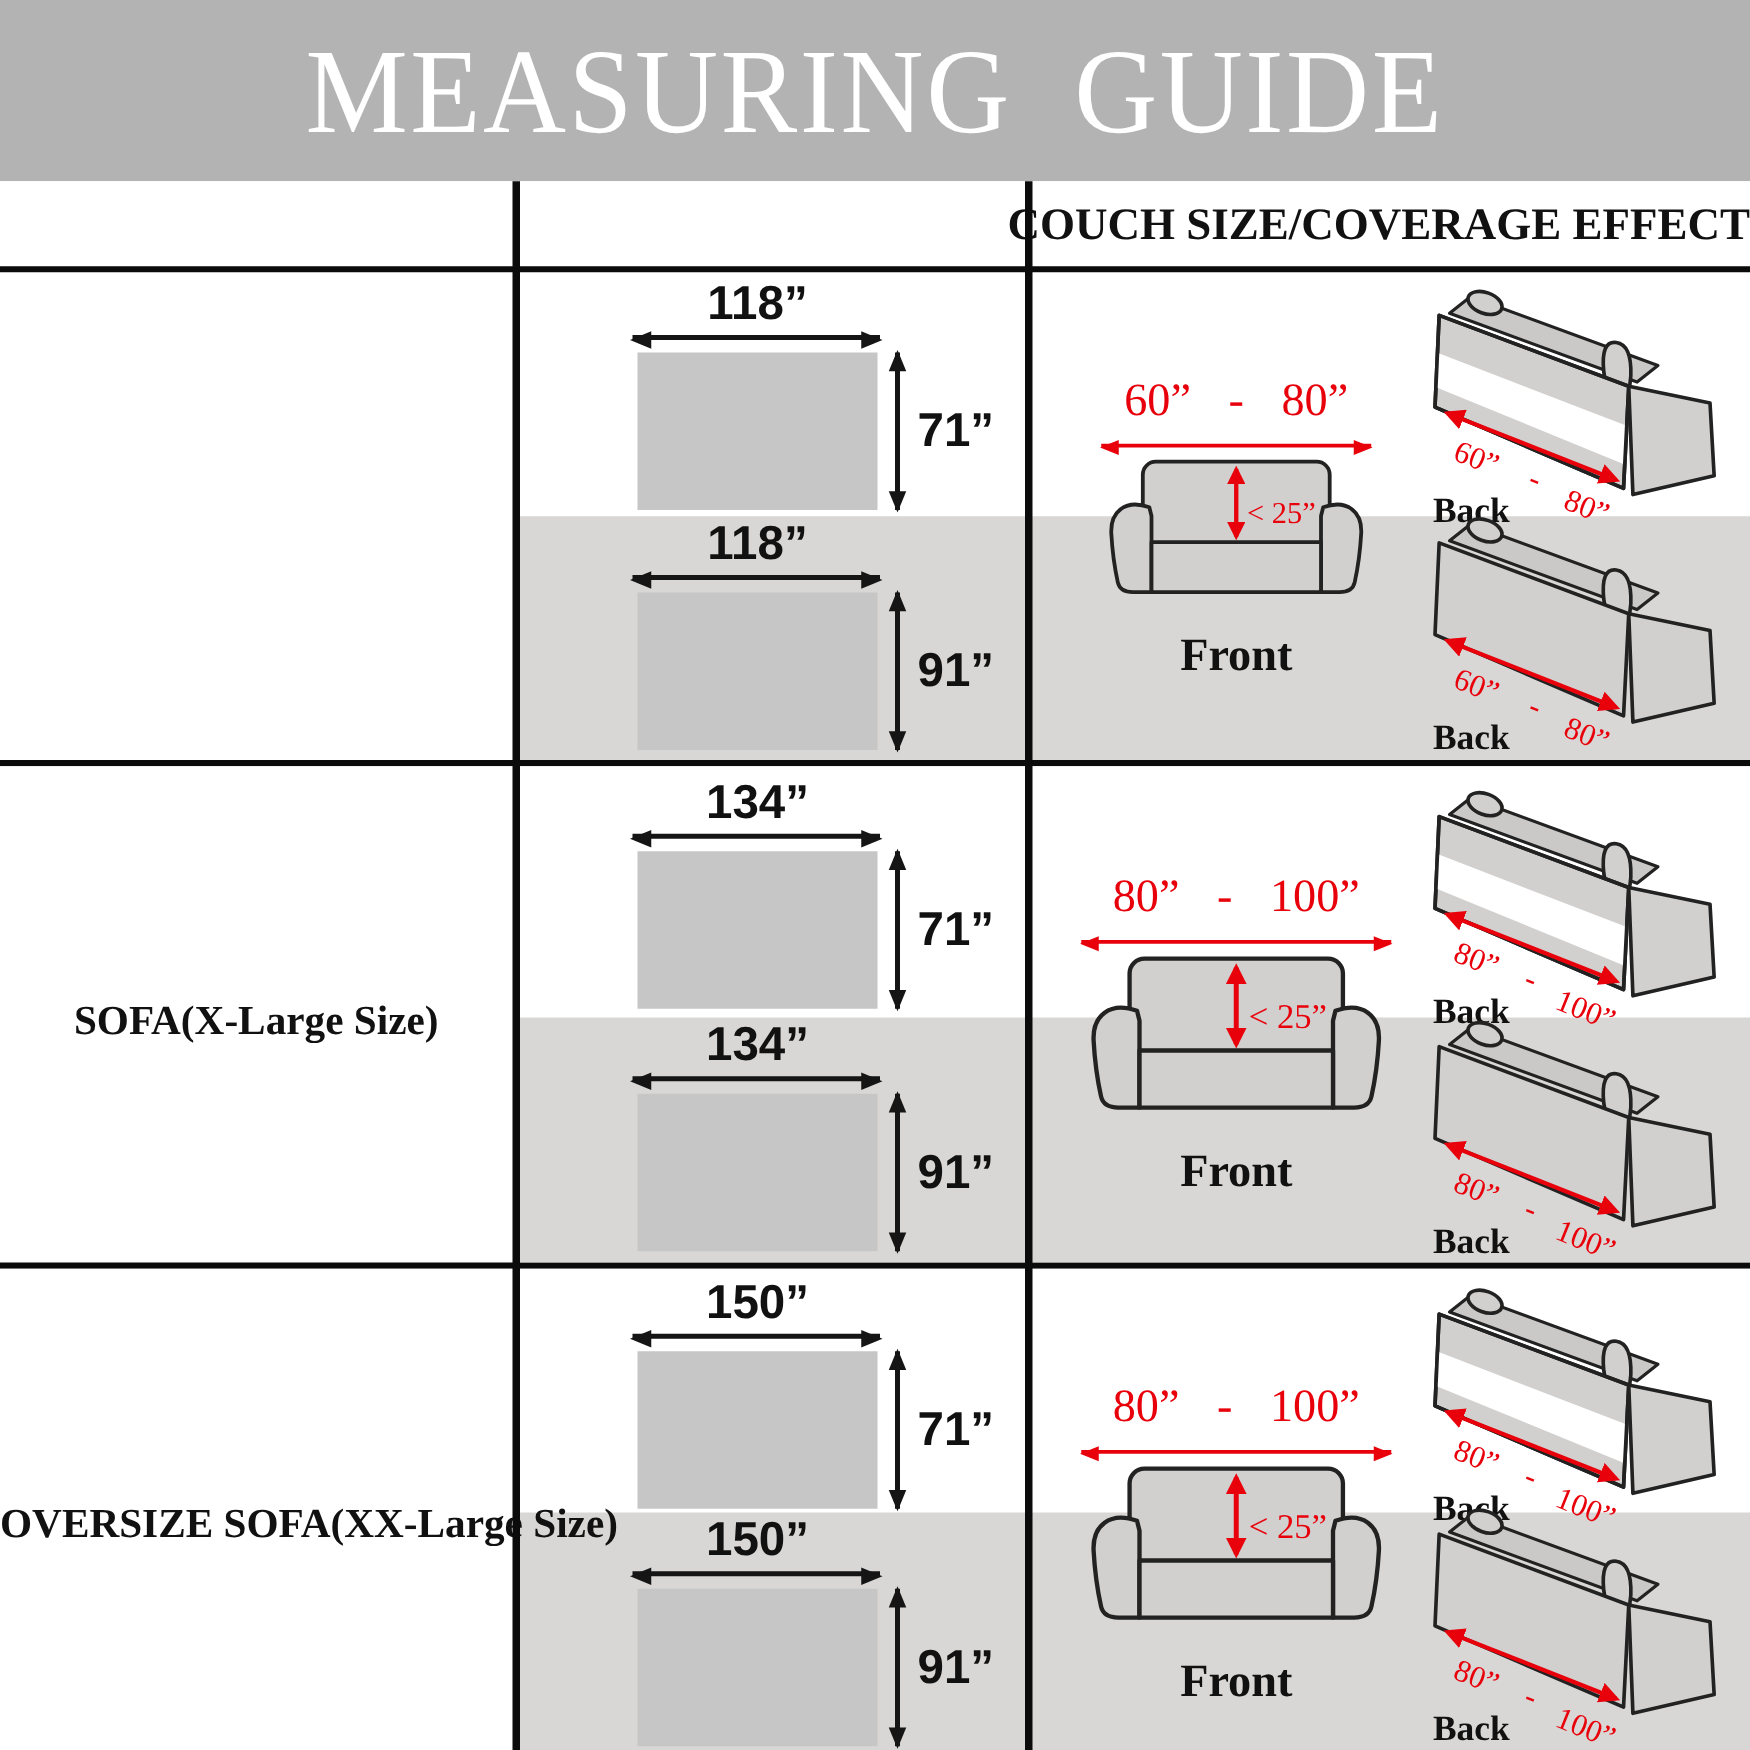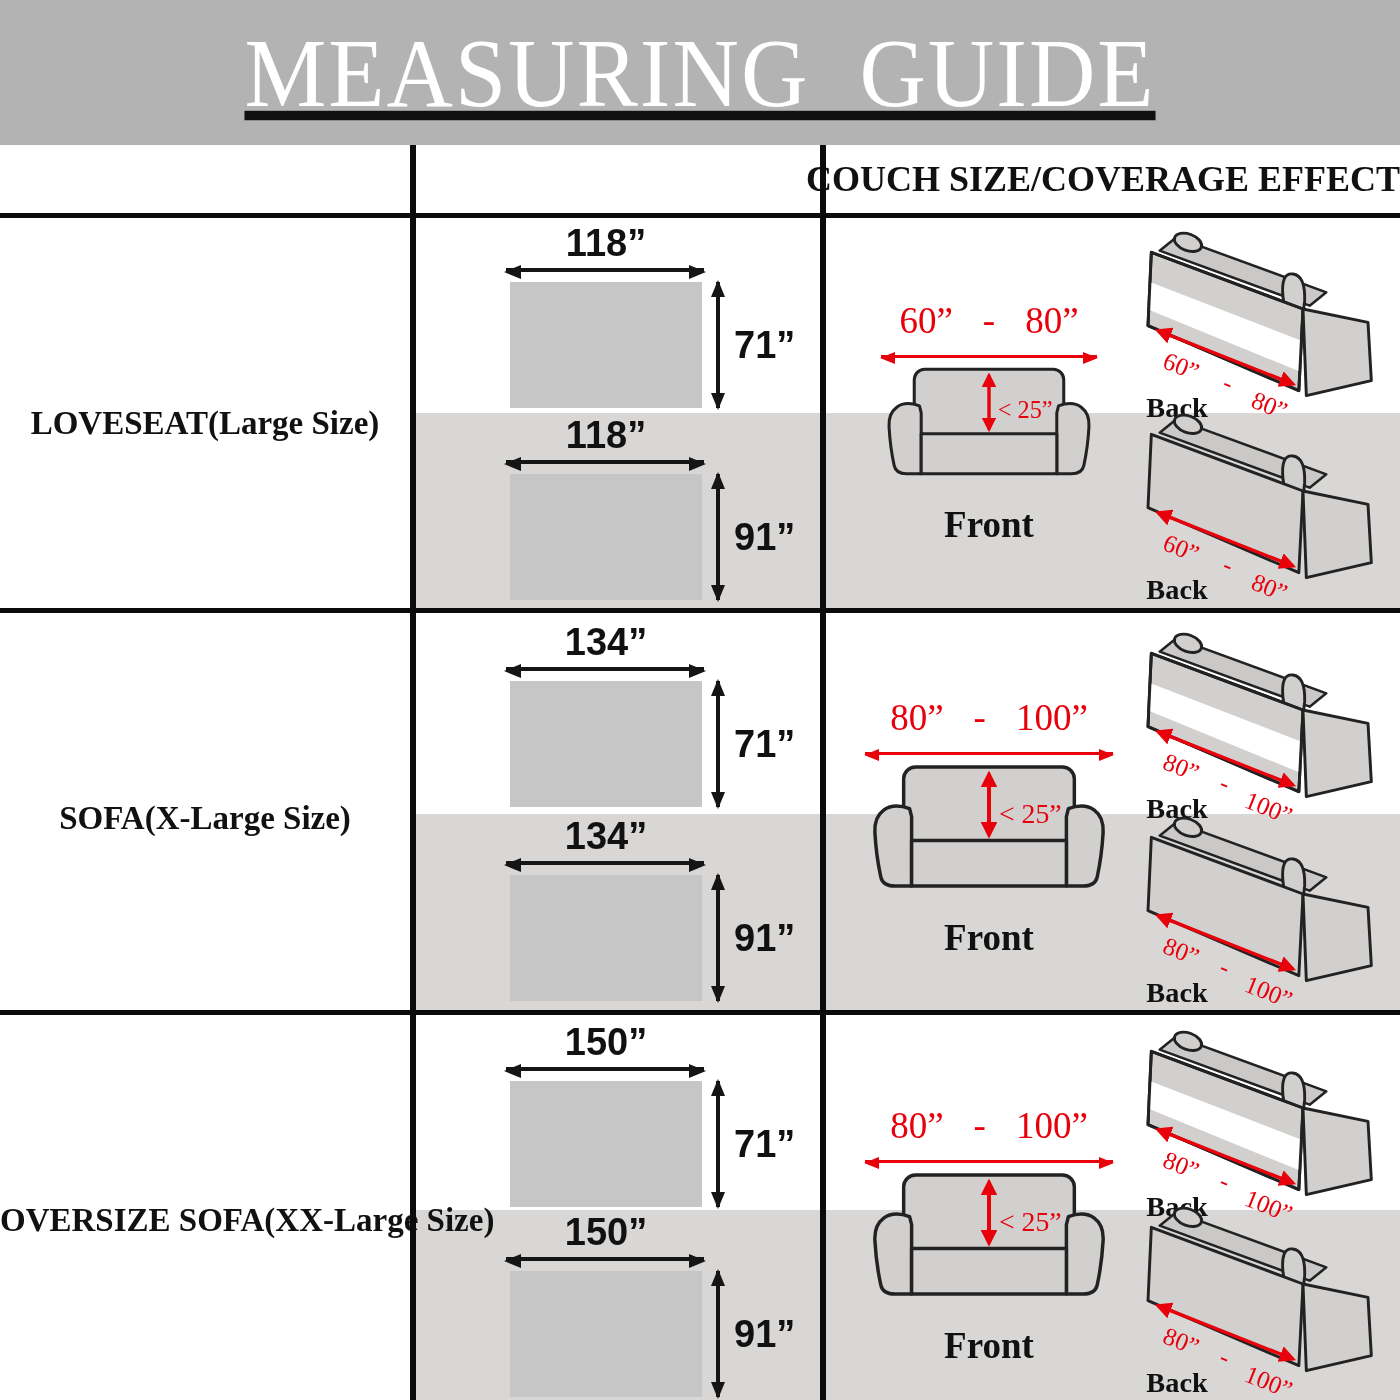--- a/index.html
+++ b/index.html
@@ -1,21 +1,21 @@
 <!DOCTYPE html>
 <html><head>
 <meta charset="utf-8">
 <style>
   html,body{margin:0;padding:0;background:#ffffff;}
   .page{position:relative;width:1400px;height:1400px;background:#ffffff;overflow:hidden;
         font-family:"Liberation Serif", serif;color:#111;}
 
   
   .banner{position:absolute;left:0;top:0;width:1400px;height:145px;background:#b3b3b3;
-          display:flex;align-items:center;justify-content:center;text-decoration:underline;}
+          display:flex;align-items:center;justify-content:center;}
   .banner .title{color:#ffffff;font-size:92px;font-weight:normal;letter-spacing:2px;
                  white-space:pre;line-height:1;transform:scaleY(1.05);}
 
   
   .thead{position:absolute;left:0;top:145px;width:1400px;height:68px;background:#ffffff;
          border-bottom:5px solid #0b0b0b;}
   .th{position:absolute;top:0;height:68px;display:flex;align-items:center;justify-content:center;
       font-weight:bold;font-size:36px;white-space:nowrap;}
   .th1{left:0;width:410px;}
   .th2{left:416px;width:404px;}
@@ -90,21 +90,20 @@
   <div class="banner">
     <div class="title">MEASURING  GUIDE</div>
   </div>
 
   <div class="thead">
     <div class="th th3">COUCH SIZE/COVERAGE EFFECTS</div>
   </div>
 
   <div class="row row1">
     <div class="band"></div>
-    <div class="row-label">LOVESEAT(Large Size)</div>
 
     <div class="cover" style="top:6px;">
       <div class="num">118”</div>
       <div class="ha"></div>
       <div class="rect"></div>
       <div class="va"></div>
       <div class="side">71”</div>
     </div>
 
     <div class="cover" style="top:198px;">

